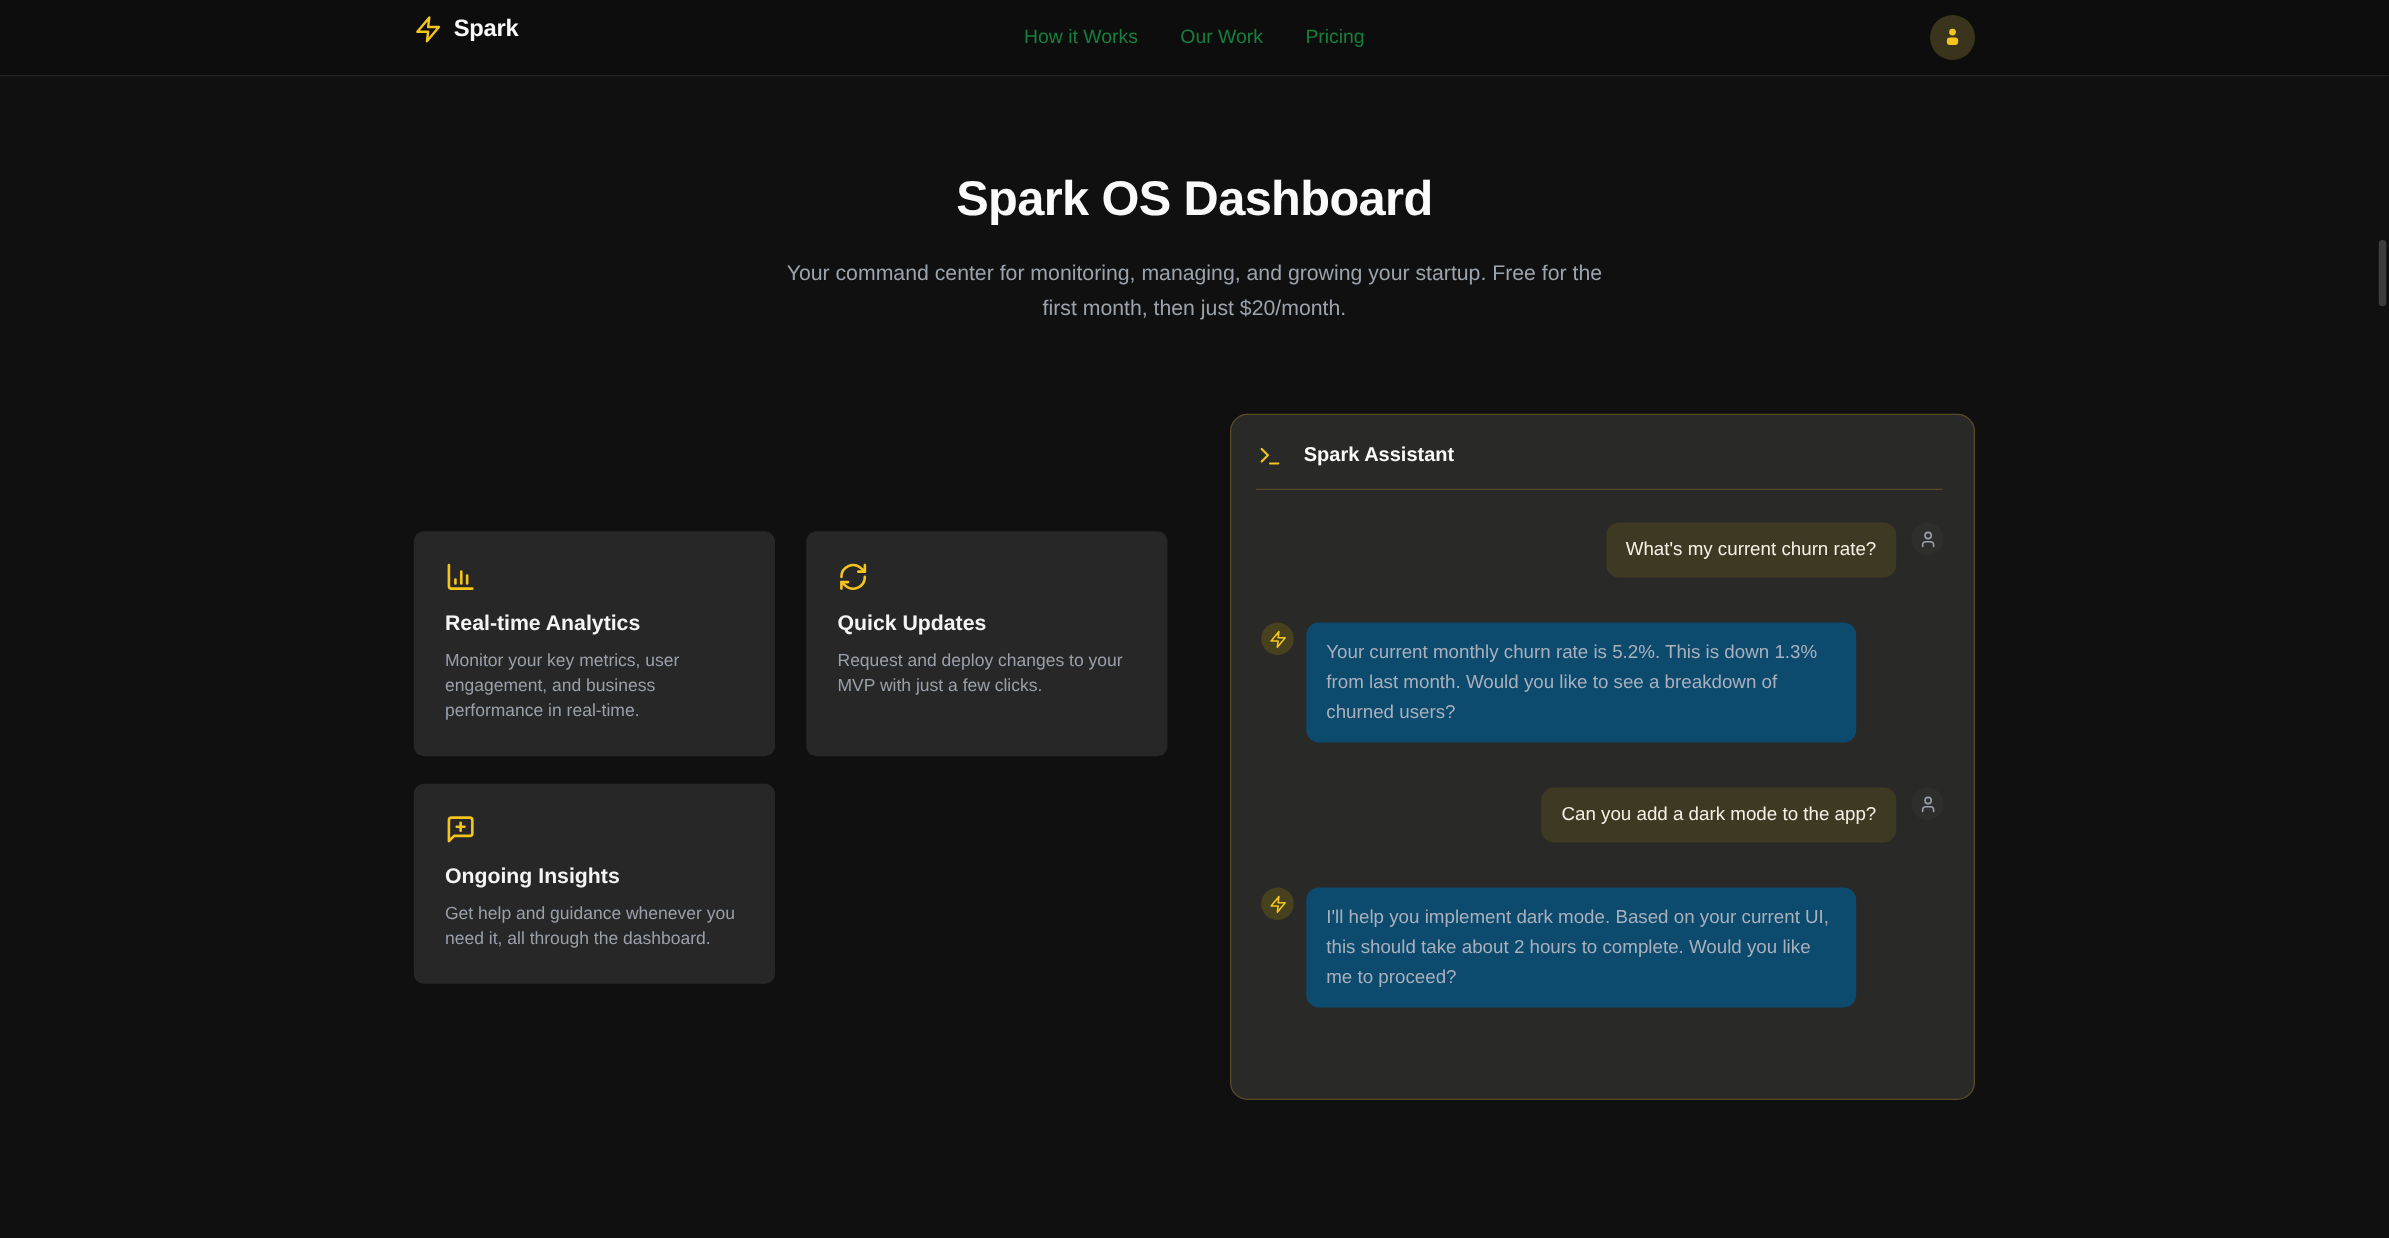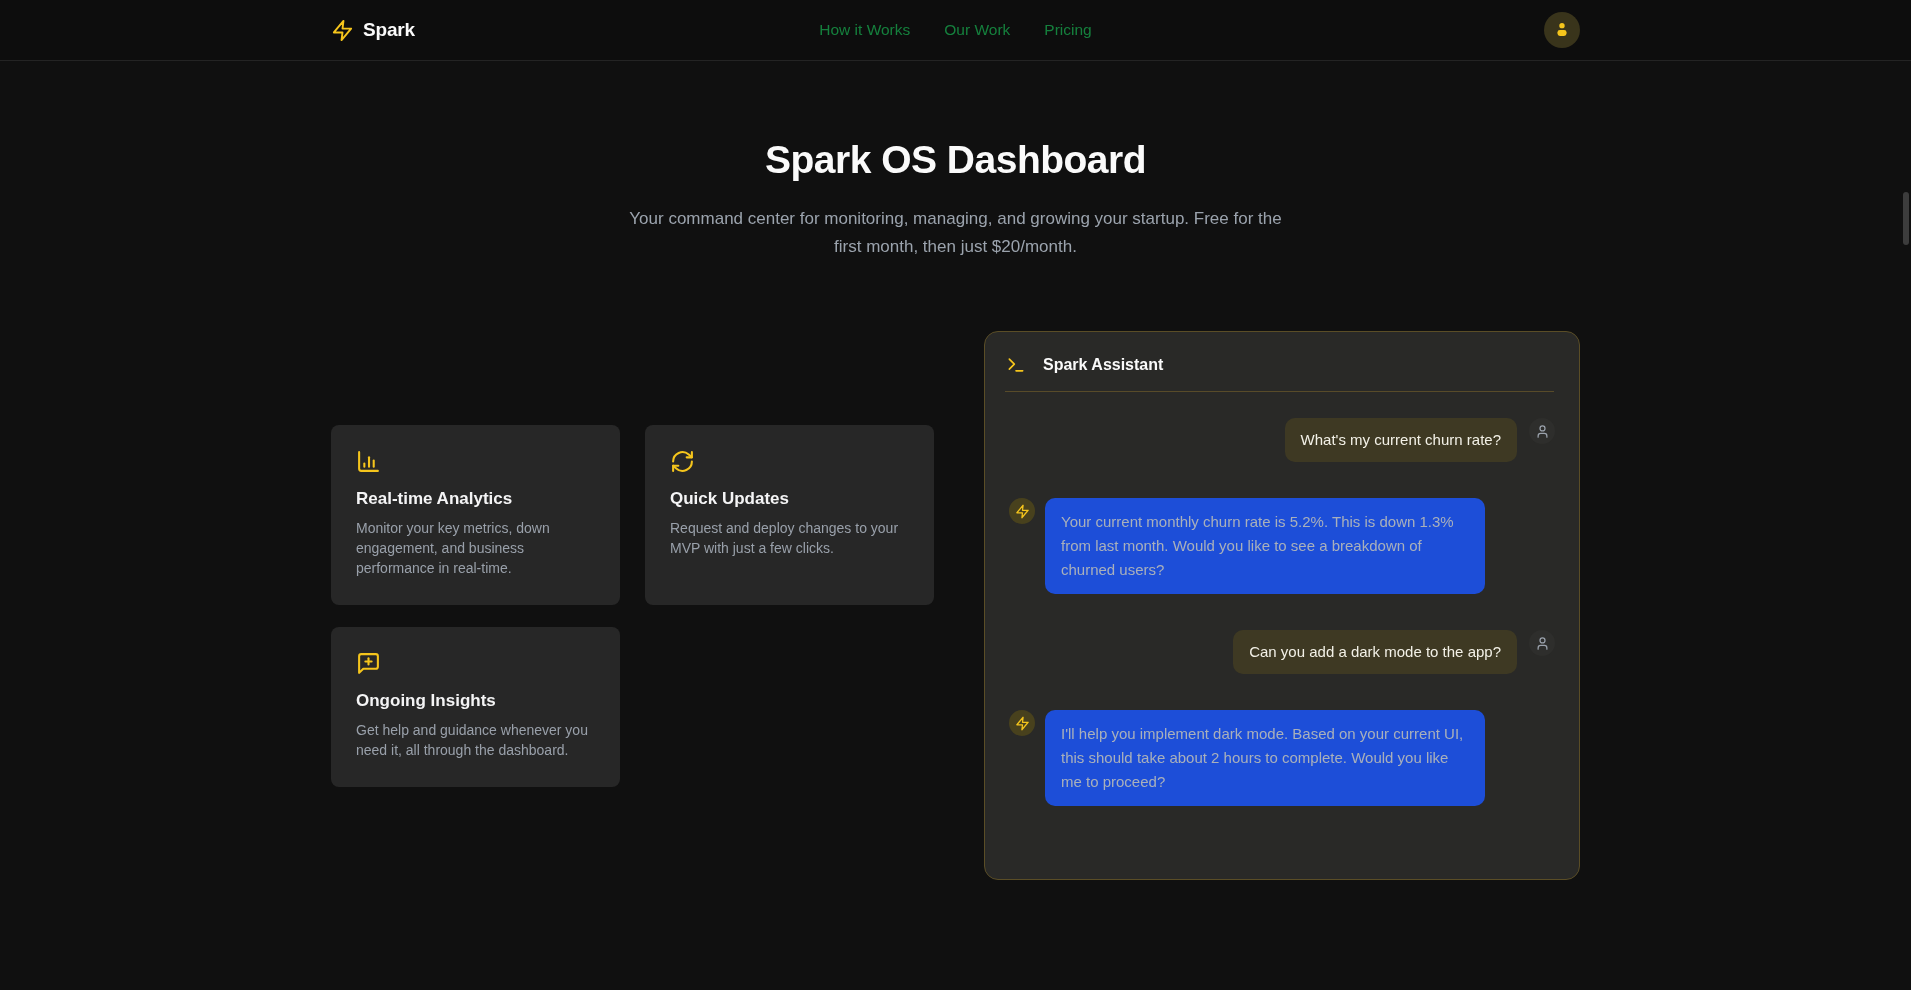--- a/index.html
+++ b/index.html
@@ -13,21 +13,21 @@
   }
   .container { width:1249px; margin:0 auto; }
 
   
   .topnav {
     height:61px;
     background:#0d0d0d;
     border-bottom:1px solid #242424;
     display:flex; align-items:center;
   }
-  .nav-inner { display:flex; align-items:center; justify-content:space-between; position:relative; }
+  .nav-inner { display:flex; align-items:flex-start; justify-content:space-between; position:relative; }
   .brand { display:flex; align-items:center; gap:9px; cursor:pointer; }
   .brand svg { width:23px; height:23px; display:block; }
   .brand-name { font-size:19px; font-weight:700; color:#fafafa; letter-spacing:-0.2px; }
   .nav-links {
     position:absolute; left:50%; top:50%; transform:translate(-50%,-50%);
     display:flex; gap:34px;
   }
   .nav-link { font-size:15.5px; color:#15803d; cursor:pointer; white-space:nowrap; }
   .nav-avatar {
     width:36px; height:36px; border-radius:50%;
@@ -85,21 +85,21 @@
   .msg-row.user { justify-content:flex-end; gap:12px; }
   .msg-row.assistant { justify-content:flex-start; gap:10px; }
   .bubble {
     border-radius:10px; font-size:15px; line-height:24px;
   }
   .bubble.user {
     background:#3e3923; color:#f3f1e7;
     padding:10px 16px;
   }
   .bubble.assistant {
-    background:#1d4ed8; color:#a9b0bb;
+    background:#0c4a6e; color:#a9b0bb;
     padding:12px 16px; max-width:440px;
   }
   .avatar {
     width:26px; height:26px; border-radius:50%; flex:0 0 26px;
     display:flex; align-items:center; justify-content:center;
   }
   .avatar svg { width:15px; height:15px; display:block; }
   .avatar.user-av { background:#2e2e2c; }
   .avatar.bot-av { background:#48411d; }
 
@@ -151,21 +151,21 @@
     <div class="card">
       <span class="card-icon">
         <svg viewBox="0 0 24 24" fill="none" stroke="#f5c51c" stroke-width="2" stroke-linecap="round" stroke-linejoin="round">
             <path d="M3 3v16a2 2 0 0 0 2 2h16"></path>
             <path d="M8 17v-3"></path>
             <path d="M12.5 17V8"></path>
             <path d="M17 17v-6"></path>
           </svg>
       </span>
       <h3>Real-time Analytics</h3>
-      <p>Monitor your key metrics, down engagement, and business performance in real-time.</p>
+      <p>Monitor your key metrics, user engagement, and business performance in real-time.</p>
     </div>
 
 
     <div class="card">
       <span class="card-icon">
         <svg viewBox="0 0 24 24" fill="none" stroke="#f5c51c" stroke-width="2" stroke-linecap="round" stroke-linejoin="round">
             <path d="M3 12a9 9 0 0 1 15-6.7L21 8"></path>
             <path d="M21 3v5h-5"></path>
             <path d="M21 12a9 9 0 0 1-15 6.7L3 16"></path>
             <path d="M3 21v-5h5"></path>

